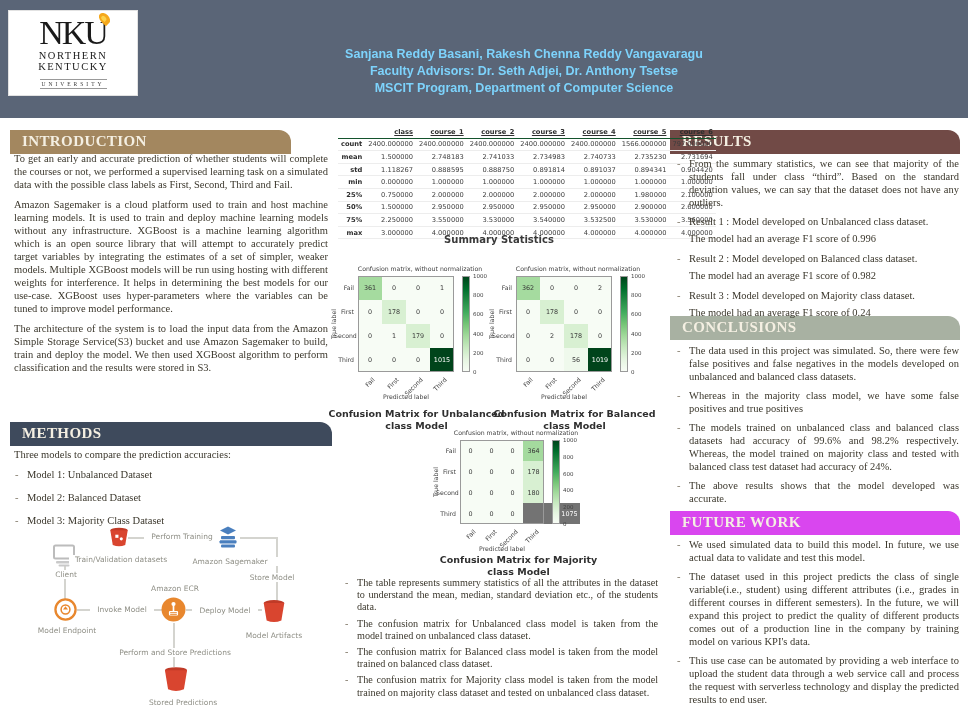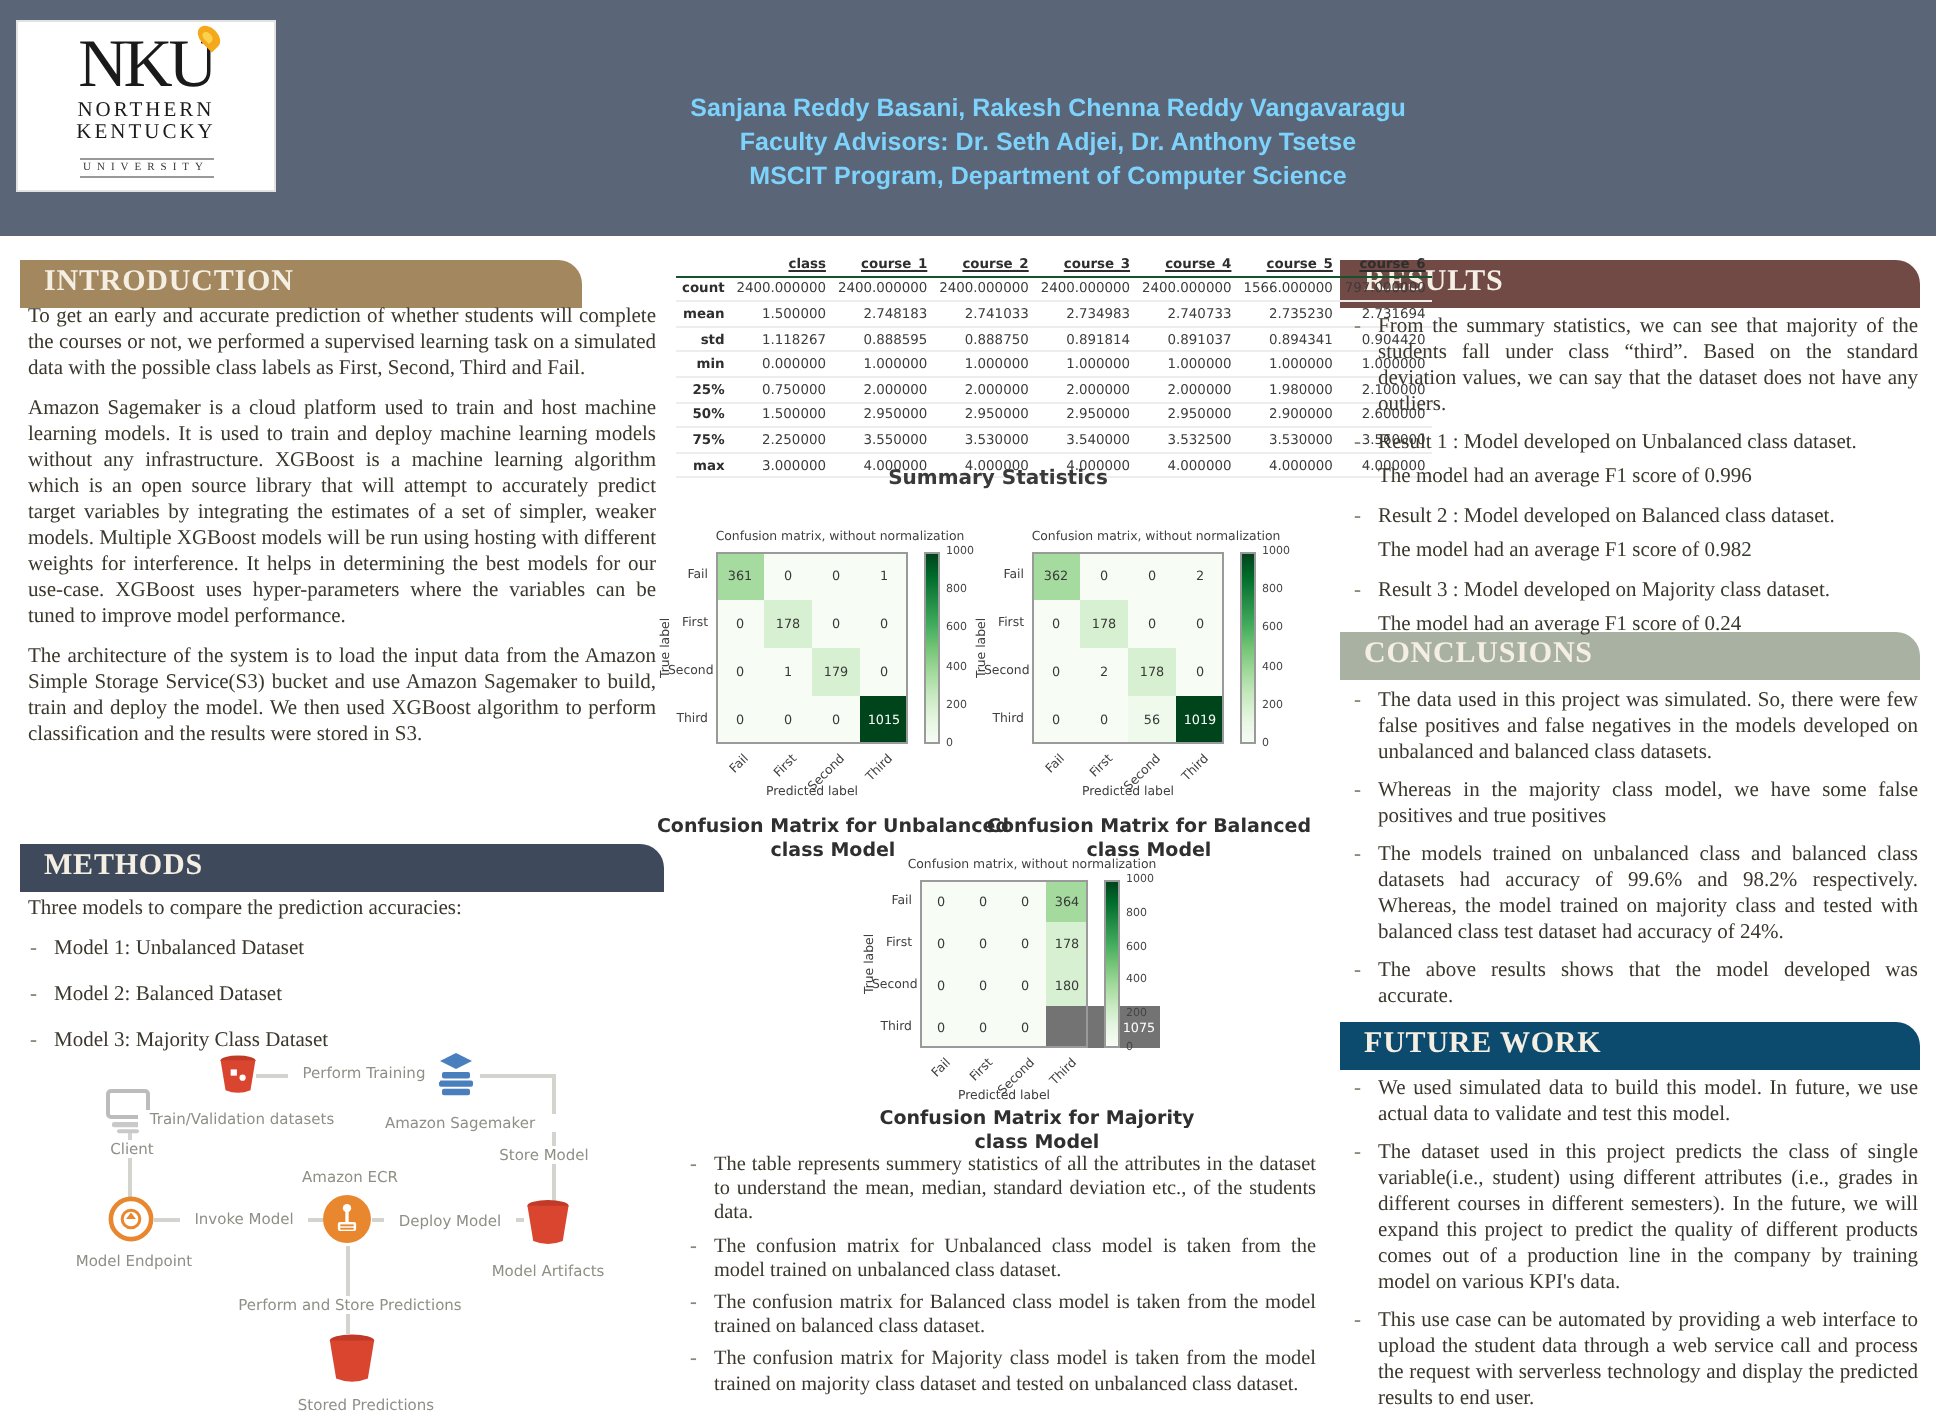--- a/index.html
+++ b/index.html
@@ -22,21 +22,21 @@
          font-size:21px;font-weight:bold;font-family:"Liberation Serif",serif;}
   .subtitles{position:absolute;left:140px;right:60px;top:46px;text-align:center;color:#7dd3fc;
              font-family:"Liberation Sans",sans-serif;font-weight:bold;font-size:12.5px;line-height:17px;}
   
   .bar{position:absolute;height:24px;border-radius:0 12px 0 0;color:#f4efe2;box-sizing:border-box;
        font-family:"Liberation Serif",serif;font-weight:bold;font-size:15px;letter-spacing:.4px;padding:3px 0 0 12px;}
   .bar-intro{left:10px;top:130px;width:281px;background:#a3875f;}
   .bar-methods{left:10px;top:422px;width:322px;background:#3e4a5c;}
   .bar-results{left:670px;top:130px;width:290px;background:#714a46;}
   .bar-conclusions{left:670px;top:316px;width:290px;background:#a8b1a2;}
-  .bar-future{left:670px;top:511px;width:290px;background:#0c4a6e;}
+  .bar-future{left:670px;top:511px;width:290px;background:#d946ef;}
   
   .txt{position:absolute;color:#3b372c;font-size:10.5px;line-height:13px;text-align:justify;}
   .para{margin-bottom:7px;}
   .bullet-item{position:relative;padding-left:13px;margin-bottom:6px;}
   .bullet-item .bullet-marker{position:absolute;left:1px;top:0;color:#8d8577;font-weight:bold;}
   .sub-line{padding-left:13px;margin:-2px 0 7px 0;}
   #introduction-paragraphs{left:14px;top:152px;width:314px;}
   #methods-lead{left:14px;top:448px;width:314px;}
   #methods-bullets{left:14px;top:468px;width:314px;}
   #methods-bullets .bullet-item{margin-bottom:10px;}

